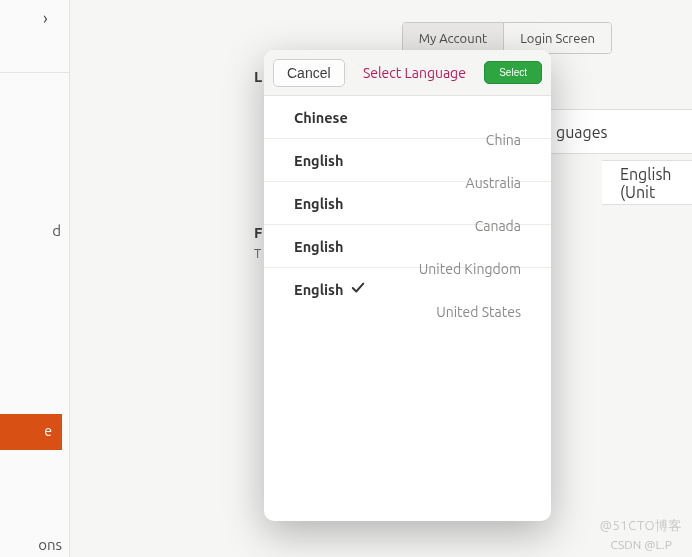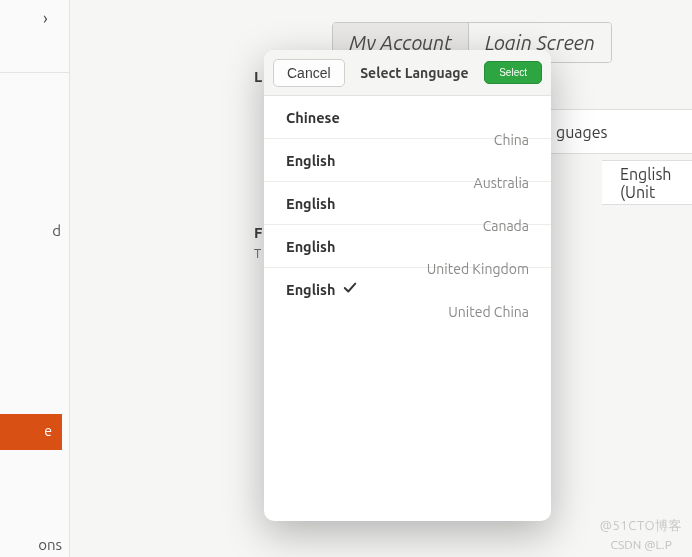--- a/index.html
+++ b/index.html
@@ -28,21 +28,21 @@
     .left-bottom-text {
       position: absolute; left: 0; bottom: 4px; color: #535353; font-size: 15px; width: 62px; text-align: right;
     }
     .content {
       position: absolute; left: 70px; top: 0; right: 0; bottom: 0;
       background: #f6f6f5;
     }
     .tabsegment {
       position: absolute; right: 80px; top: 22px;
       display: flex; border: 1px solid #c9c9c7; border-radius: 4px; overflow: hidden;
-      font-size: 20px; color: #4a4a4a; font-style: italic;
+      font-size: 13px; color: #4a4a4a;
     }
     .tabsegment .seg-btn {
       padding: 8px 16px; background: #f5f5f4; cursor: pointer;
     }
     .tabsegment .seg-btn.active {
       background: #e9e8e7;
     }
     .tabsegment .seg-btn + .seg-btn { border-left: 1px solid #c9c9c7; }
     .bg-label {
       position: absolute; color: #3d3d3d; font-weight: bold; font-size: 15px;
@@ -64,30 +64,30 @@
     }
     .modal-header {
       height: 46px; background: #f5f5f3; border-bottom: 1px solid #e3e3e1;
       display: flex; align-items: center; justify-content: space-between; padding: 0 9px;
     }
     .btn-cancel {
       background: #fdfdfd; border: 1px solid #cfcfce; border-radius: 5px;
       padding: 5px 13px; font-size: 14px; color: #3d3d3d; cursor: pointer;
     }
     .modal-title {
-      font-weight: bold; color: #404040; font-size: 14px;
+      font-weight: normal; color: #be185d; font-size: 14px;
     }
     .btn-select {
       background: #2da541; border: 1px solid #268e37; border-radius: 5px;
       padding: 5px 14px; font-size: 10px; color: #fff; cursor: pointer;
     }
     .lang-list { flex: 1; overflow: auto; }
     .lang-item {
       display: flex; align-items: center; justify-content: space-between;
-      height: 43px; padding: 0 22px; border-bottom: 1px solid #ececeb;
+      height: 43px; padding: 0 30px; border-bottom: 1px solid #ececeb;
       font-size: 14.5px; cursor: pointer;
     }
     .lang-name { font-weight: bold; color: #333; display: flex; align-items: center; gap: 8px; }
     .lang-region { color: #8a8a89; font-size: 14px; margin-top: 45px; }
     .check-icon svg { width: 14px; height: 14px; }
     .watermark {
       position: absolute; right: 20px; bottom: 6px;
       color: rgba(90,90,90,0.35); font-size: 12px;
     }
     .watermark2 {
@@ -153,19 +153,19 @@
     </div>
     <div class="lang-item" style="border-bottom:none;">
       <span class="lang-name">
         <span>English</span>
         <span class="check-icon">
           <svg viewBox="0 0 16 16">
               <path d="M2 8 L6 12 L14 3" stroke="#333" stroke-width="2.2" fill="none" stroke-linecap="round" stroke-linejoin="round"></path>
             </svg>
         </span>
       </span>
-      <span class="lang-region">United China</span>
+      <span class="lang-region">United States</span>
     </div>
   </div>
 </div>
 
 <div class="watermark2">@51CTO博客</div>
 <div class="watermark">CSDN @L.P</div>
 
 </body></html>

